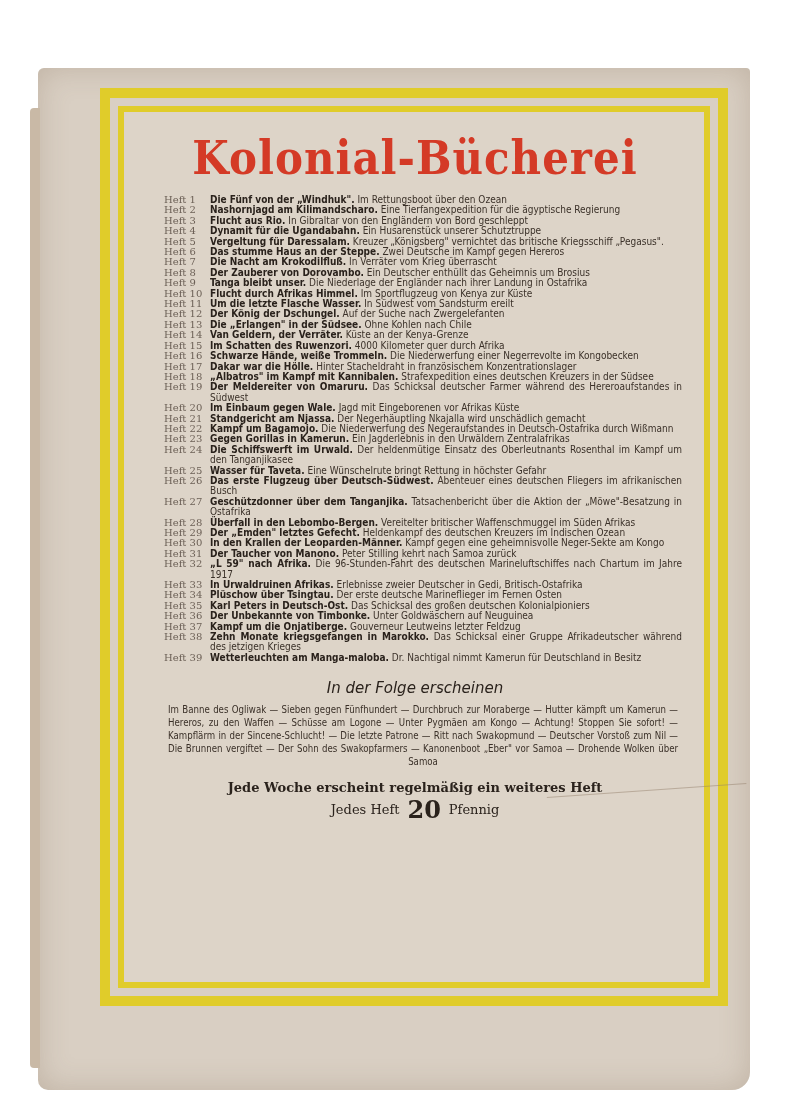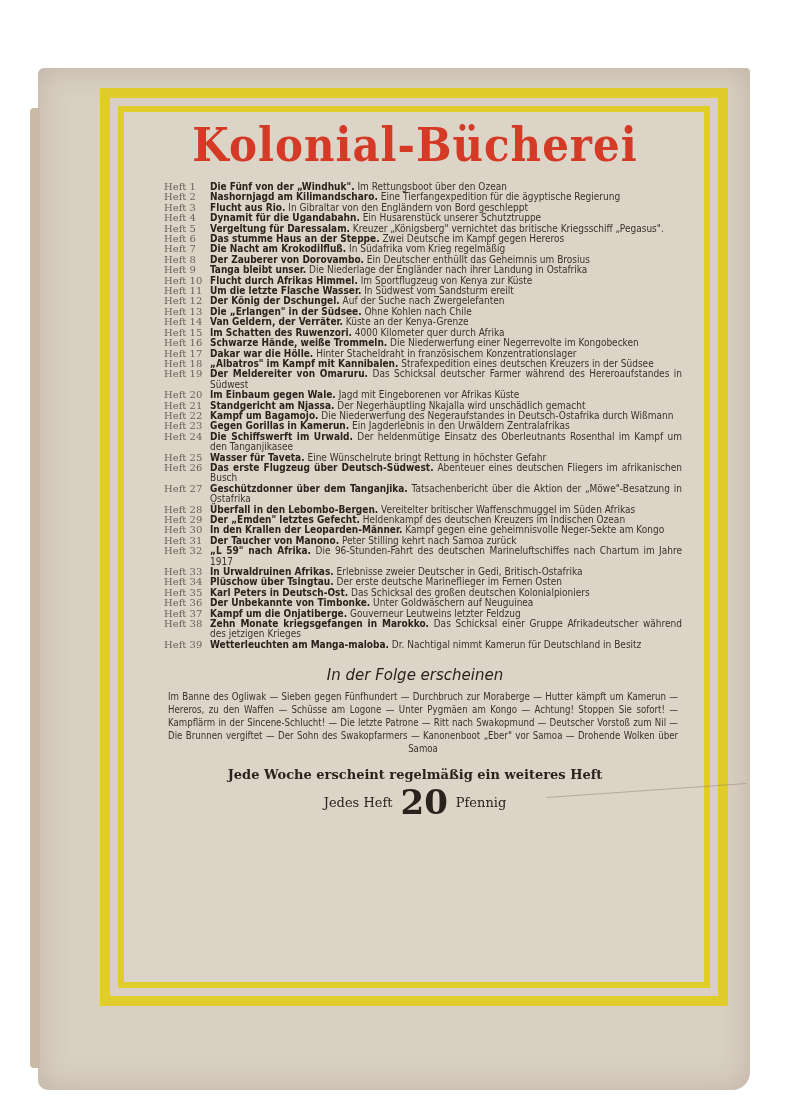--- a/index.html
+++ b/index.html
@@ -32,21 +32,21 @@
   .frame-inner {
     position: absolute;
     left: 118px; top: 106px;
     width: 592px; height: 882px;
     border: 6px solid #e0cc2a;
     box-sizing: border-box;
     background: #ddd4c8;
   }
   .content {
     position: absolute;
-    left: 130px; top: 105px;
+    left: 130px; top: 118px;
     width: 570px;
   }
   .title {
     text-align: center;
     color: #d43a26;
     font-family: "DejaVu Serif", serif;
     font-weight: bold;
     font-size: 42px;
     letter-spacing: 1px;
     margin: 16px 0 12px 0;
@@ -89,21 +89,21 @@
     margin-top: 12px;
     font-family: "DejaVu Serif", serif;
   }
   .price {
     display: flex; align-items: center; justify-content: center;
     margin-top: 0;
     color: #2a221c;
     font-family: "DejaVu Serif", serif;
   }
   .price .lbl { font-size: 13px; }
-  .price .num { font-size: 34px; font-weight: bold; margin: 0 8px; }
+  .price .num { font-size: 24px; font-weight: bold; margin: 0 8px; }
   .tear {
     position: absolute; left: 548px; top: 790px;
     width: 200px; height: 40px;
     border-top: 1px solid rgba(150,130,110,0.5);
     transform: rotate(-4deg);
   }
 </style>
 </head>
 <body>
 
@@ -135,21 +135,21 @@
       <div class="entry">
         <span class="heft">Heft 5</span>
         <span class="text"><span class="bold">Vergeltung für Daressalam.</span> <span>Kreuzer „Königsberg" vernichtet das britische Kriegsschiff „Pegasus".</span></span>
       </div>
       <div class="entry">
         <span class="heft">Heft 6</span>
         <span class="text"><span class="bold">Das stumme Haus an der Steppe.</span> <span>Zwei Deutsche im Kampf gegen Hereros</span></span>
       </div>
       <div class="entry">
         <span class="heft">Heft 7</span>
-        <span class="text"><span class="bold">Die Nacht am Krokodilfluß.</span> <span>In Südafrika vom Krieg regelmäßig</span></span>
+        <span class="text"><span class="bold">Die Nacht am Krokodilfluß.</span> <span>In Verräter vom Krieg überrascht</span></span>
       </div>
       <div class="entry">
         <span class="heft">Heft 8</span>
         <span class="text"><span class="bold">Der Zauberer von Dorovambo.</span> <span>Ein Deutscher enthüllt das Geheimnis um Brosius</span></span>
       </div>
       <div class="entry">
         <span class="heft">Heft 9</span>
         <span class="text"><span class="bold">Tanga bleibt unser.</span> <span>Die Niederlage der Engländer nach ihrer Landung in Ostafrika</span></span>
       </div>
       <div class="entry">

